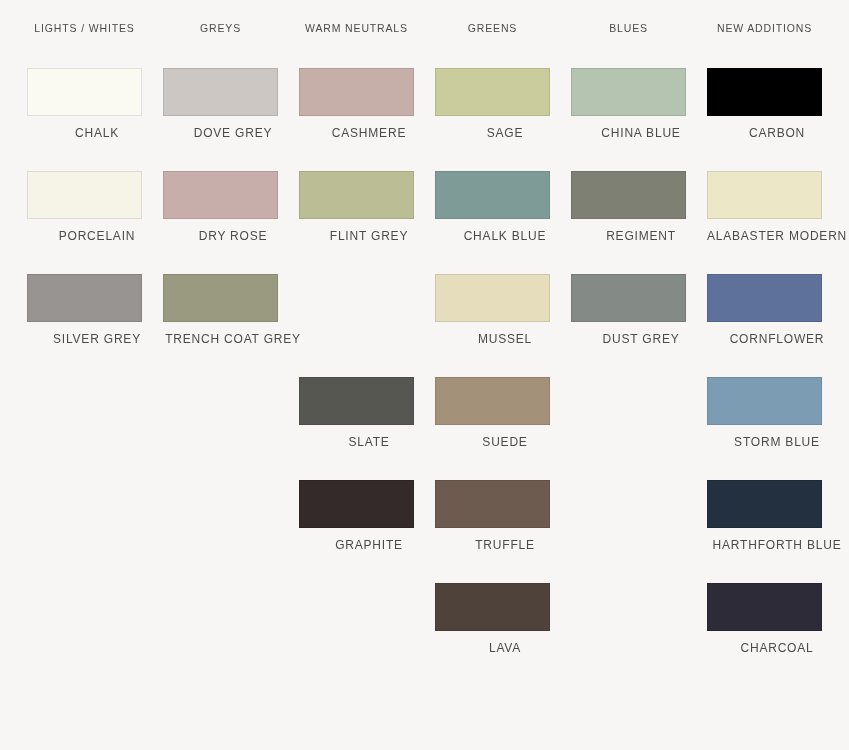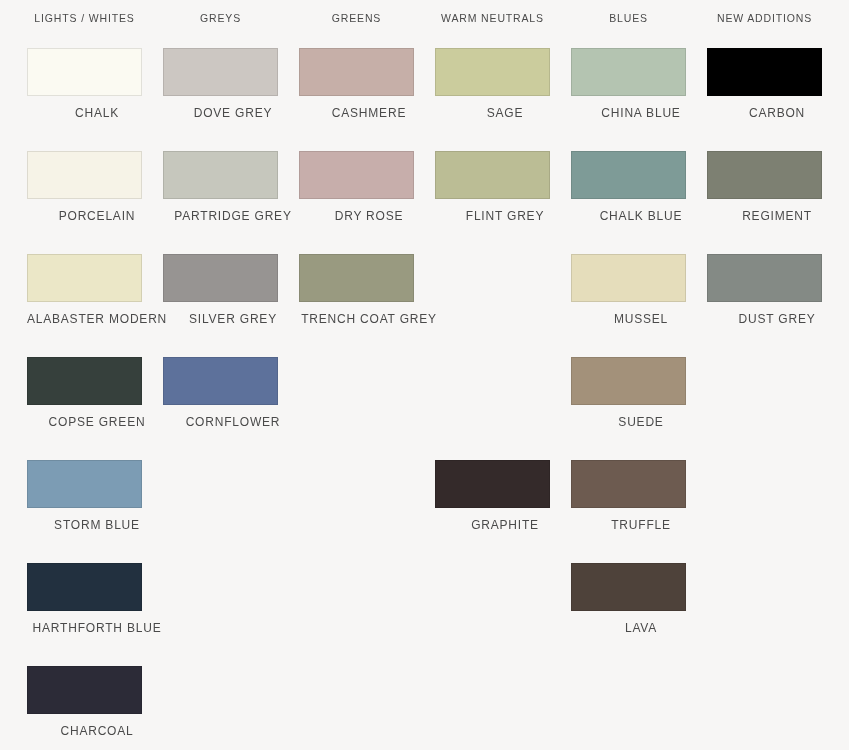--- a/index.html
+++ b/index.html
@@ -16,21 +16,21 @@
   #palette-page {
     width: 849px;
     height: 750px;
     background: #f7f6f5;
     position: relative;
   }
   .grid {
     display: grid;
     grid-template-columns: repeat(6, 136px);
     justify-content: center;
-    padding-top: 7px;
+    padding-top: 17px;
   }
   .col-header {
     text-align: center;
     font-size: 10.5px;
     letter-spacing: 0.85px;
     color: #4a4a4a;
     text-transform: uppercase;
     padding: 4px 0 0 0;
     height: 34px;
     line-height: 14px;
@@ -63,22 +63,22 @@
     margin-left: 25px;
   }
 </style>
 </head>
 <body>
 
 <div id="palette-page">
   <div class="grid" id="header-row">
       <div class="col-header">LIGHTS / WHITES</div>
       <div class="col-header">GREYS</div>
+      <div class="col-header">WARM NEUTRALS</div>
       <div class="col-header">GREENS</div>
-      <div class="col-header">WARM NEUTRALS</div>
       <div class="col-header">BLUES</div>
       <div class="col-header">NEW ADDITIONS</div>
     </div>
   <div class="grid" id="swatch-grid">
       <div class="cell">
         <div class="swatch" style="background: rgb(251, 250, 242);"></div>
         <div class="swatch-label">CHALK</div>
       </div>
       <div class="cell">
         <div class="swatch" style="background: rgb(204, 199, 194);"></div>
@@ -98,24 +98,20 @@
       </div>
       <div class="cell">
         <div class="swatch" style="background: rgb(0, 0, 0);"></div>
         <div class="swatch-label">CARBON</div>
       </div>
       <div class="cell">
         <div class="swatch" style="background: rgb(246, 243, 231);"></div>
         <div class="swatch-label">PORCELAIN</div>
       </div>
       <div class="cell">
-        <div class="swatch" style="background: rgb(198, 199, 189);"></div>
-        <div class="swatch-label">PARTRIDGE GREY</div>
-      </div>
-      <div class="cell">
         <div class="swatch" style="background: rgb(199, 174, 171);"></div>
         <div class="swatch-label">DRY ROSE</div>
       </div>
       <div class="cell">
         <div class="swatch" style="background: rgb(187, 189, 149);"></div>
         <div class="swatch-label">FLINT GREY</div>
       </div>
       <div class="cell">
         <div class="swatch" style="background: rgb(126, 155, 151);"></div>
         <div class="swatch-label">CHALK BLUE</div>
@@ -142,34 +138,34 @@
       </div>
       <div class="cell">
         <div class="swatch" style="background: rgb(229, 221, 187);"></div>
         <div class="swatch-label">MUSSEL</div>
       </div>
       <div class="cell">
         <div class="swatch" style="background: rgb(132, 138, 133);"></div>
         <div class="swatch-label">DUST GREY</div>
       </div>
       <div class="cell">
-        <div class="swatch" style="background: rgb(54, 64, 60);"></div>
-        <div class="swatch-label">COPSE GREEN</div>
-      </div>
-      <div class="cell">
         <div class="swatch" style="background: rgb(93, 113, 155);"></div>
         <div class="swatch-label">CORNFLOWER</div>
       </div>
       <div class="cell empty">
         <div class="swatch"></div>
         <div class="swatch-label"></div>
       </div>
       <div class="cell empty">
         <div class="swatch"></div>
         <div class="swatch-label"></div>
+      </div>
+      <div class="cell">
+        <div class="swatch" style="background: rgb(87, 87, 82);"></div>
+        <div class="swatch-label">SLATE</div>
       </div>
       <div class="cell">
         <div class="swatch" style="background: rgb(163, 145, 122);"></div>
         <div class="swatch-label">SUEDE</div>
       </div>
       <div class="cell empty">
         <div class="swatch"></div>
         <div class="swatch-label"></div>
       </div>
       <div class="cell">

